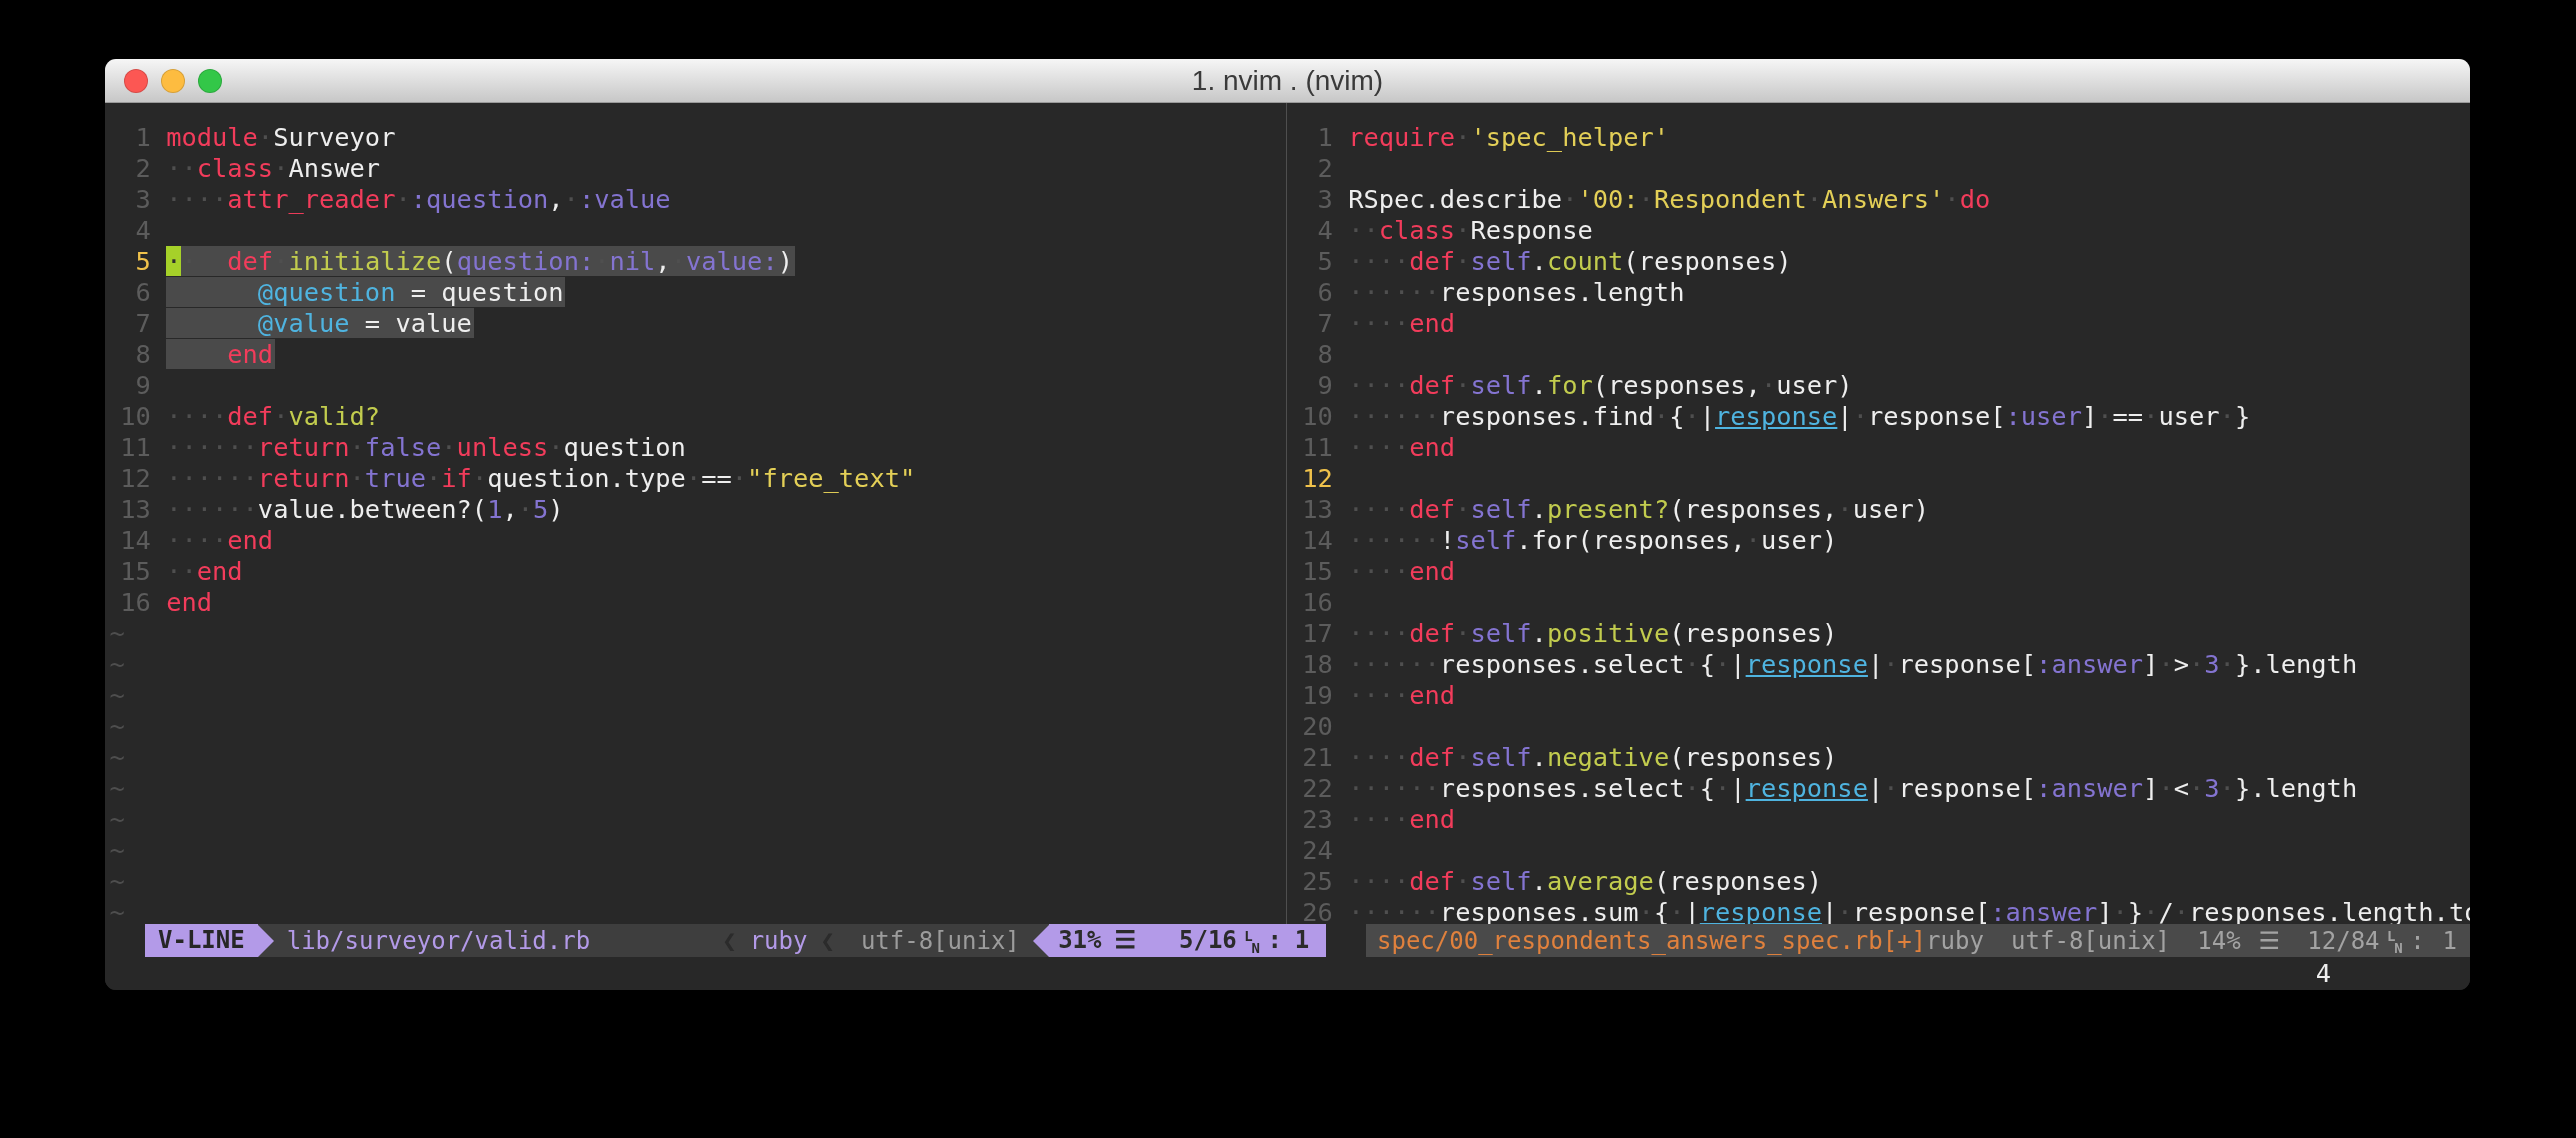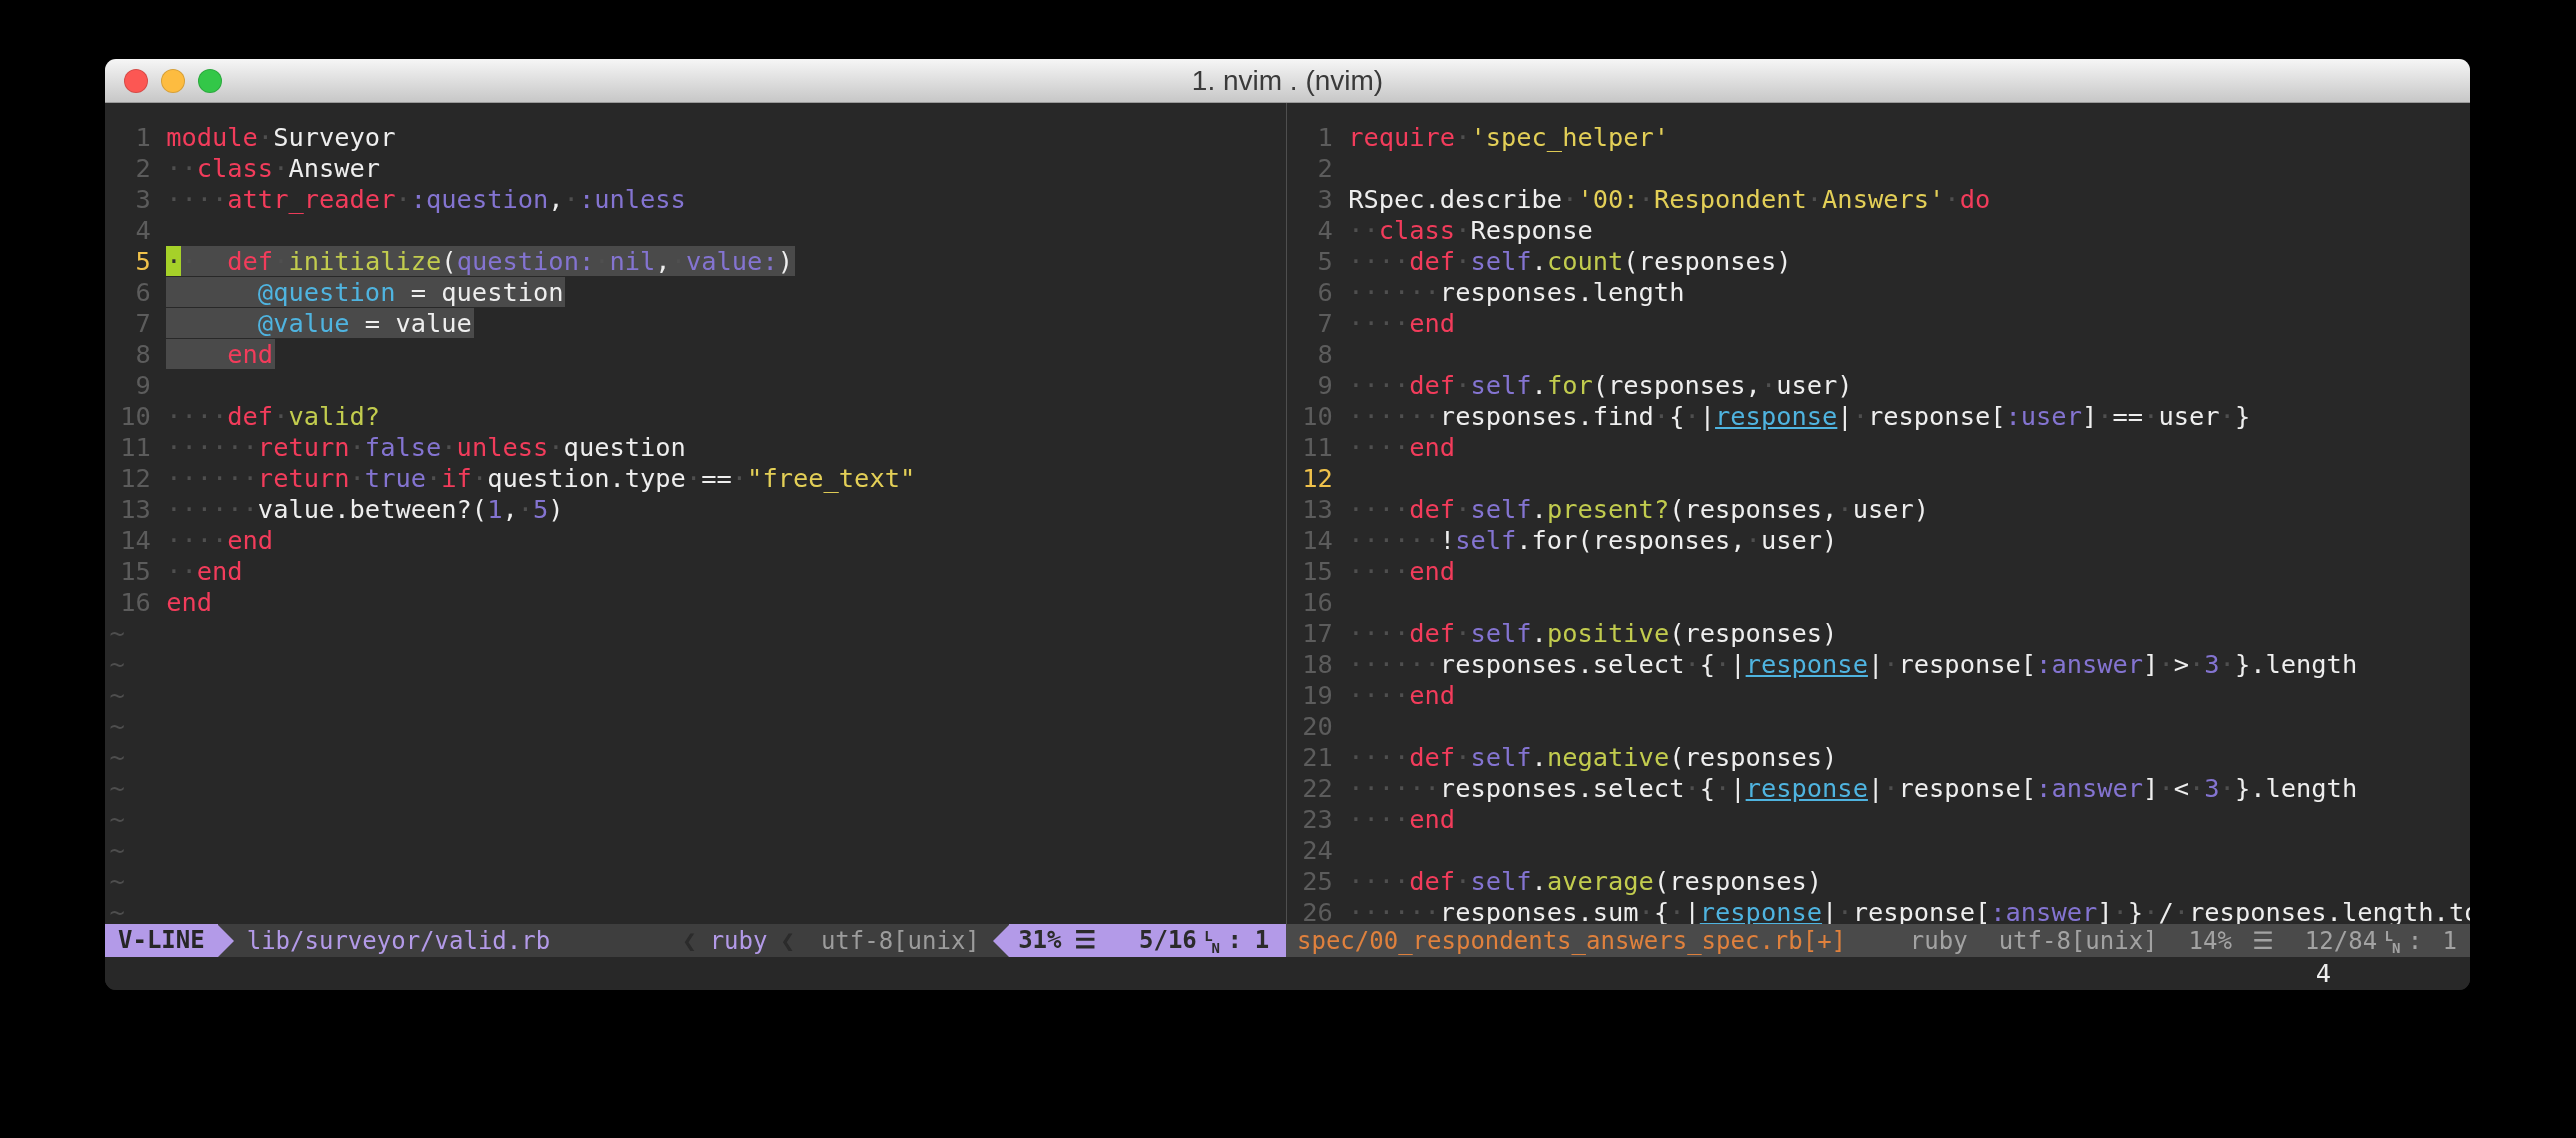--- a/index.html
+++ b/index.html
@@ -26,21 +26,21 @@
   .code{white-space:pre;}
   .code.selbg{background:var(--selection-bg,#4a4a4a);padding-right:1.9px;}
   .tilde{color:#4e4e4e;padding-left:4.6px;}
   .kw{color:var(--keyword,#f23c5b);} .fn{color:var(--method-name,#c2cc4e);}
   .str{color:var(--string,#e3cf57);} .pur{color:var(--symbol,#8474d1);}
   .cyan{color:var(--variable-cyan,#4fb4e0);} .bp{color:var(--variable-cyan,#4fb4e0);text-decoration:underline;}
   .txt{color:var(--foreground,#eeeeee);} .ws{color:var(--whitespace-dot,#4f4f4f);}
   .cur{background:var(--cursor-bg,#a6d129);color:#2f2f2f;}
   
   .statusbars{flex:0 0 33px;display:flex;font-size:24px;}
-  .sbar{display:flex;align-items:center;height:33px;overflow:hidden;white-space:pre;}
+  .sbar{display:flex;align-items:center;height:33px;overflow:hidden;white-space:pre;margin-left:40px;}
   .sbar.active{width:1181px;flex:0 0 1181px;background:var(--statusline-bg,#3e3e3e);}
   .sbar.inactive{flex:1;background:var(--statusline-inactive-bg,#4a4a4a);color:#a3a3a3;justify-content:center;}
   .mode{background:var(--statusline-accent,#b39ae8);color:#262626;font-weight:bold;
         padding:0 13px;height:33px;line-height:33px;}
   .arrow-r{width:0;height:0;border-top:16.7px solid transparent;border-bottom:16.7px solid transparent;
            border-left:16.7px solid var(--statusline-accent,#b39ae8);}
   .arrow-l{width:0;height:0;border-top:16.7px solid transparent;border-bottom:16.7px solid transparent;
            border-right:16.7px solid var(--statusline-accent,#b39ae8);}
   .sfile{color:var(--statusline-accent,#b39ae8);margin-left:13px;}
   .spacer{flex:1;}
@@ -74,21 +74,21 @@
         <div class="light yellow"></div>
         <div class="light green"></div>
       </div>
       <div class="wtitle">1. nvim . (nvim)</div>
     </div>
 
     <div class="main">
       <div class="pane left" id="pane-left">
           <div class="row"><span class="gut">1</span><span class="code"><span class="kw">module</span><span class="ws">·</span><span class="txt">Surveyor</span></span></div>
           <div class="row"><span class="gut">2</span><span class="code"><span class="ws">··</span><span class="kw">class</span><span class="ws">·</span><span class="txt">Answer</span></span></div>
-          <div class="row"><span class="gut">3</span><span class="code"><span class="ws">····</span><span class="kw">attr_reader</span><span class="ws">·</span><span class="pur">:question</span><span class="txt">,</span><span class="ws">·</span><span class="pur">:unless</span></span></div>
+          <div class="row"><span class="gut">3</span><span class="code"><span class="ws">····</span><span class="kw">attr_reader</span><span class="ws">·</span><span class="pur">:question</span><span class="txt">,</span><span class="ws">·</span><span class="pur">:value</span></span></div>
           <div class="row"><span class="gut">4</span><span class="code"></span></div>
           <div class="row"><span class="gut hl">5</span><span class="code selbg"><span class="cur">·</span><span class="ws">·</span><span class="txt">  </span><span class="kw">def</span><span class="ws">·</span><span class="fn">initialize</span><span class="txt">(</span><span class="pur">question:</span><span class="ws">·</span><span class="pur">nil</span><span class="txt">,</span><span class="ws">·</span><span class="pur">value:</span><span class="txt">)</span></span></div>
           <div class="row"><span class="gut">6</span><span class="code selbg"><span class="txt">      </span><span class="cyan">@question</span><span class="txt"> = question</span></span></div>
           <div class="row"><span class="gut">7</span><span class="code selbg"><span class="txt">      </span><span class="cyan">@value</span><span class="txt"> = value</span></span></div>
           <div class="row"><span class="gut">8</span><span class="code selbg"><span class="txt">    </span><span class="kw">end</span></span></div>
           <div class="row"><span class="gut">9</span><span class="code"></span></div>
           <div class="row"><span class="gut">10</span><span class="code"><span class="ws">····</span><span class="kw">def</span><span class="ws">·</span><span class="fn">valid?</span></span></div>
           <div class="row"><span class="gut">11</span><span class="code"><span class="ws">······</span><span class="kw">return</span><span class="ws">·</span><span class="pur">false</span><span class="ws">·</span><span class="kw">unless</span><span class="ws">·</span><span class="txt">question</span></span></div>
           <div class="row"><span class="gut">12</span><span class="code"><span class="ws">······</span><span class="kw">return</span><span class="ws">·</span><span class="pur">true</span><span class="ws">·</span><span class="kw">if</span><span class="ws">·</span><span class="txt">question.type</span><span class="ws">·</span><span class="txt">==</span><span class="ws">·</span><span class="str">"free_text"</span></span></div>
           <div class="row"><span class="gut">13</span><span class="code"><span class="ws">······</span><span class="txt">value.between?(</span><span class="pur">1</span><span class="txt">,</span><span class="ws">·</span><span class="pur">5</span><span class="txt">)</span></span></div>

